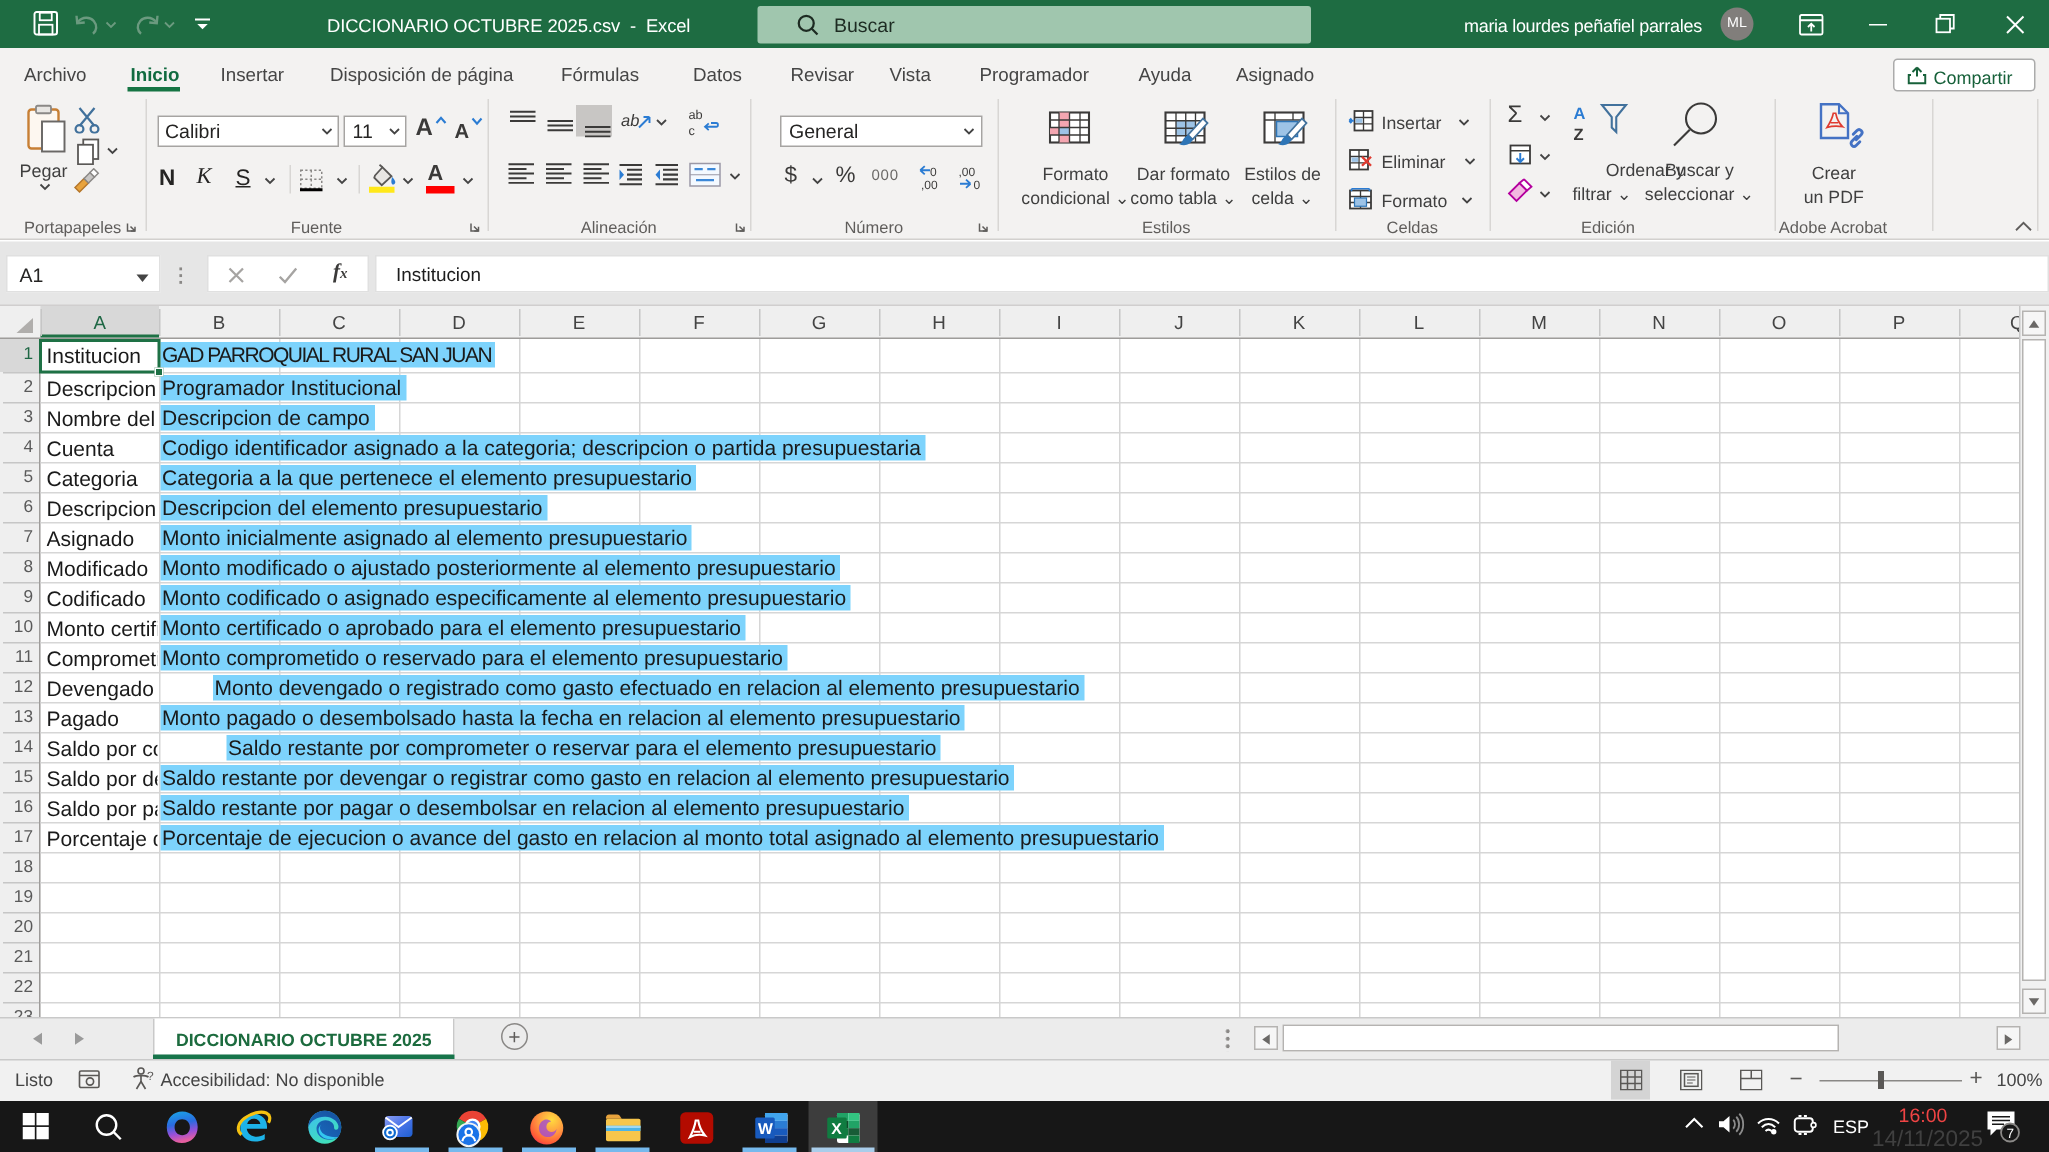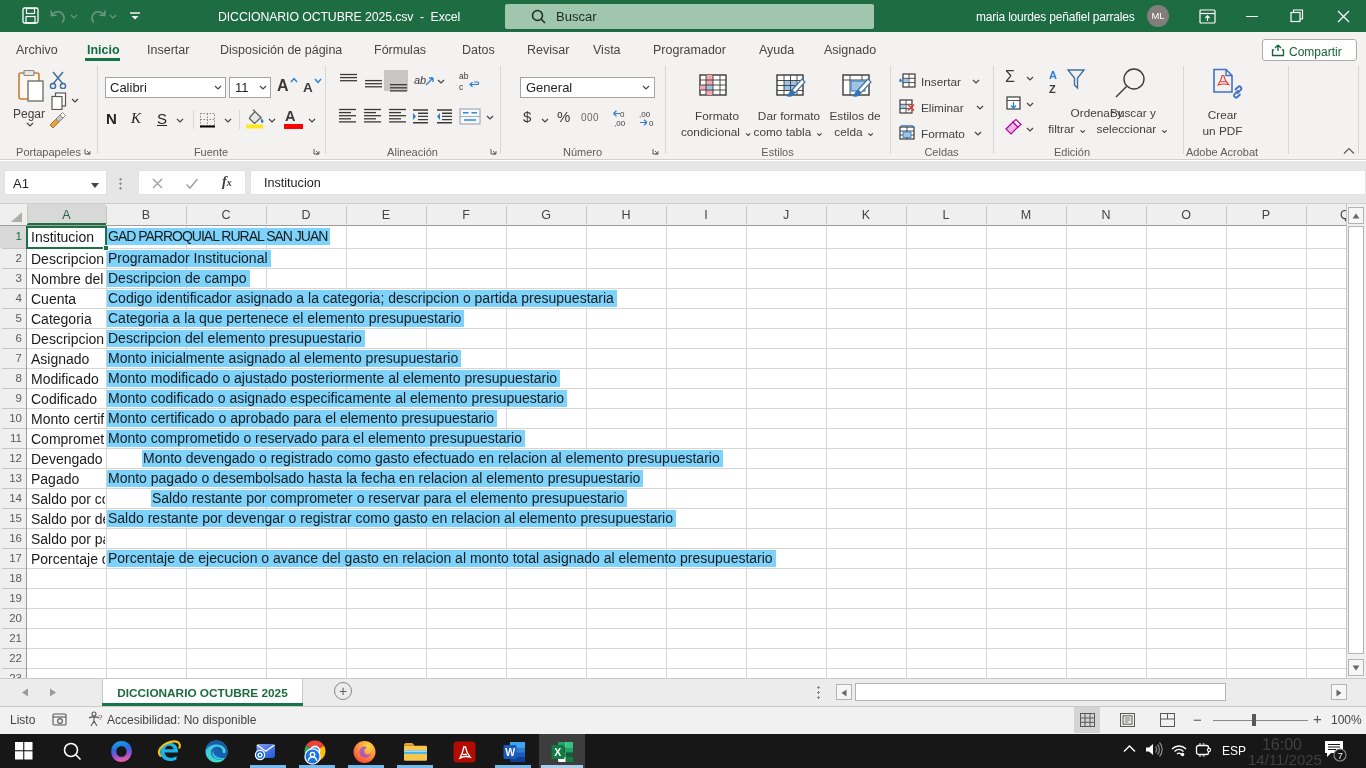--- a/index.html
+++ b/index.html
@@ -555,20 +555,21 @@
 <div class="celltext btext" style="left:107px;top:430px;height:17px;line-height:17px;">Monto comprometido o reservado para el elemento presupuestario</div>
 <div class="celltext" style="left:31px;top:451px;width:74px;overflow:hidden">Devengado</div>
 <div class="celltext btext" style="left:107px;top:450px;height:17px;line-height:17px;margin-left:35px;">Monto devengado o registrado como gasto efectuado en relacion al elemento presupuestario</div>
 <div class="celltext" style="left:31px;top:471px;width:74px;overflow:hidden">Pagado</div>
 <div class="celltext btext" style="left:107px;top:470px;height:17px;line-height:17px;">Monto pagado o desembolsado hasta la fecha en relacion al elemento presupuestario</div>
 <div class="celltext" style="left:31px;top:491px;width:74px;overflow:hidden">Saldo por comprometer</div>
 <div class="celltext btext" style="left:107px;top:490px;height:17px;line-height:17px;margin-left:44px;">Saldo restante por comprometer o reservar para el elemento presupuestario</div>
 <div class="celltext" style="left:31px;top:511px;width:74px;overflow:hidden">Saldo por devengar</div>
 <div class="celltext btext" style="left:107px;top:510px;height:17px;line-height:17px;">Saldo restante por devengar o registrar como gasto en relacion al elemento presupuestario</div>
 <div class="celltext" style="left:31px;top:531px;width:74px;overflow:hidden">Saldo por pagar</div>
+<div class="celltext btext" style="left:107px;top:530px;height:17px;line-height:17px;">Saldo restante por pagar o desembolsar en relacion al elemento presupuestario</div>
 <div class="celltext" style="left:31px;top:551px;width:74px;overflow:hidden">Porcentaje de ejecucion</div>
 <div class="celltext btext" style="left:107px;top:550px;height:17px;line-height:17px;">Porcentaje de ejecucion o avance del gasto en relacion al monto total asignado al elemento presupuestario</div>
 <div class="ab" style="left:26px;top:226px;width:81px;height:23px;border:2px solid #1e7145"></div>
 <div class="ab" style="left:103px;top:245px;width:6px;height:6px;background:#1e7145;border:1px solid #fff"></div>
 <div class="ab" style="left:1346px;top:204px;width:20px;height:474px;background:#f1f1f1;border-left:1px solid #c6c6c6"></div>
 <div class="ab" style="left:1348px;top:207px;width:16px;height:17px;background:#f6f6f6;border:1px solid #b5b3b1"></div>
 <svg class="ab" style="left:1352px;top:213px" width="8" height="6" viewBox="0 0 8 6">
       <path d="M4 0.5 L7.5 5.5 L0.5 5.5 Z" fill="#6a6866"></path>
     </svg>
 <div class="ab" style="left:1348px;top:226px;width:16px;height:428px;background:#fff;border:1px solid #b5b3b1"></div>
@@ -752,20 +753,20 @@
 <svg class="ab" style="left:1170px;top:743px" width="18" height="14" viewBox="0 0 18 14">
       <path d="M2 6 C6 2 12 2 16 6 M4.5 8.5 C7.5 5.7 10.5 5.7 13.5 8.5 M7 11 C8.3 9.8 9.7 9.8 11 11" stroke="#fff" stroke-width="1.3" fill="none"></path>
       <circle cx="12.5" cy="11.5" r="1.8" fill="#fff"></circle>
     </svg>
 <svg class="ab" style="left:1195px;top:743px" width="17" height="14" viewBox="0 0 17 14">
       <rect x="1.5" y="2.5" width="12" height="9" rx="2" fill="none" stroke="#fff" stroke-width="1.3"></rect>
       <circle cx="14" cy="7" r="1.6" fill="#171717" stroke="#fff" stroke-width="1.1"></circle>
       <path d="M4 1 L10 1 M4 13 L10 13" stroke="#fff" stroke-width="1.2" stroke-dasharray="2 1.6"></path>
     </svg>
 <div class="ab" style="left:1222px;top:744px;font-size:12px;color:#fff">ESP</div>
-<div class="ab" style="left:1253px;top:736px;width:58px;text-align:center;font-size:16px;color:#404040">16:00</div>
+<div class="ab" style="left:1253px;top:736px;width:58px;text-align:center;font-size:13px;color:#ef4444">16:00</div>
 <div class="ab" style="left:1248px;top:751px;width:68px;text-align:center;font-size:15px;color:#404040">14/11/2025</div>
 <svg class="ab" style="left:1323px;top:740px" width="24" height="22" viewBox="0 0 24 22">
       <path d="M2 1 L20 1 L20 13 L8 13 L4 17 L4 13 L2 13 Z" fill="#fff"></path>
       <path d="M5 4.5 L17 4.5 M5 7 L17 7 M5 9.5 L13 9.5" stroke="#171717" stroke-width="1.1"></path>
       <circle cx="17" cy="15" r="6" fill="#171717" stroke="#8a8886" stroke-width="1.2"></circle>
       <text x="14.7" y="18.6" font-size="9" fill="#fff">7</text>
     </svg>
 </div>
 </body></html>

